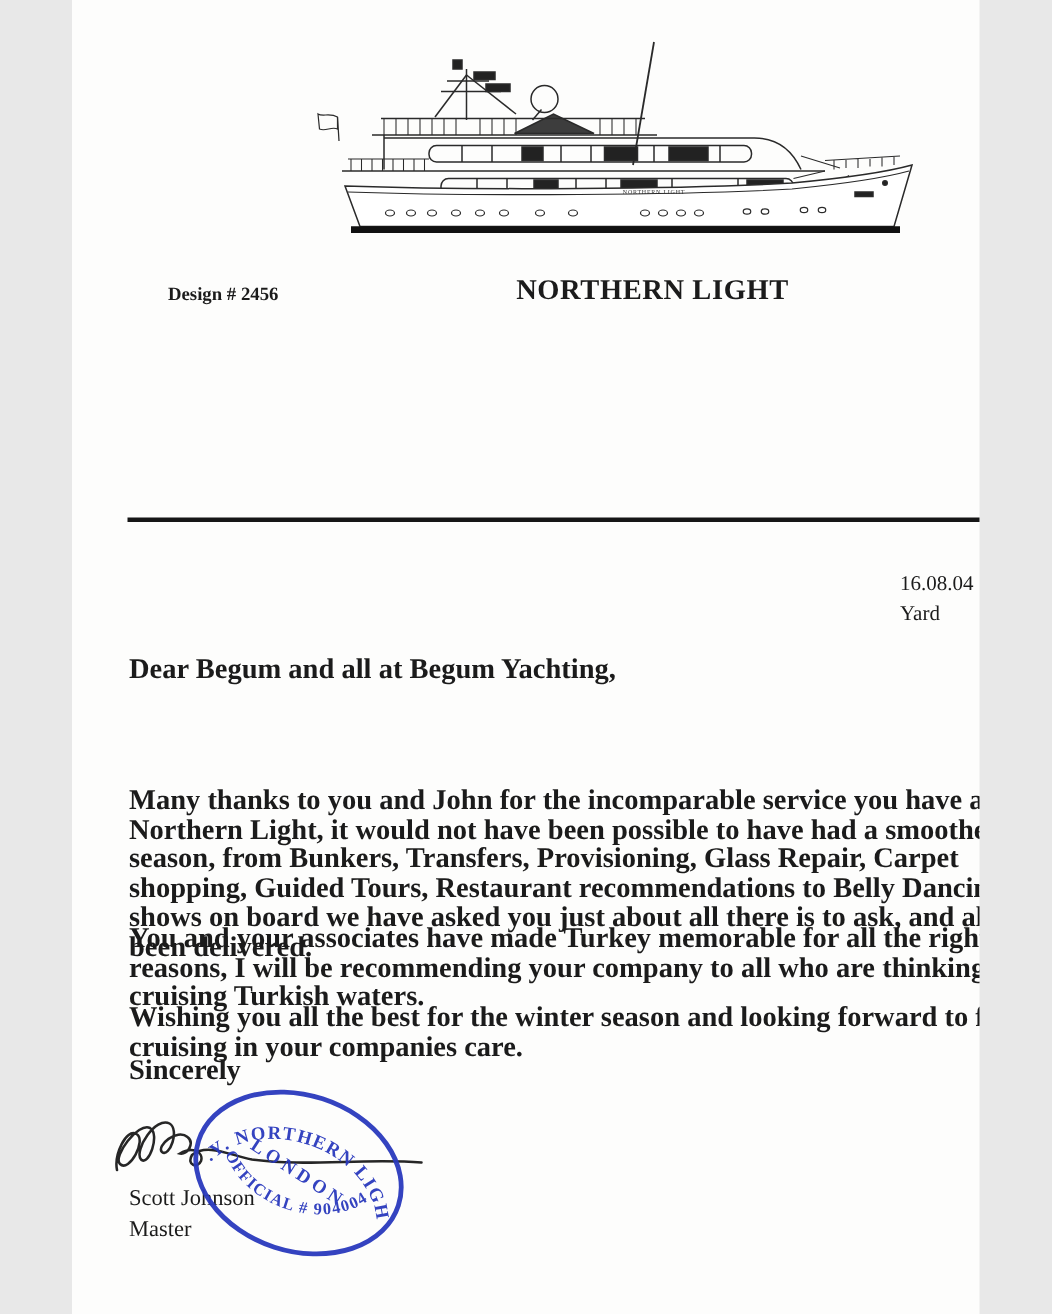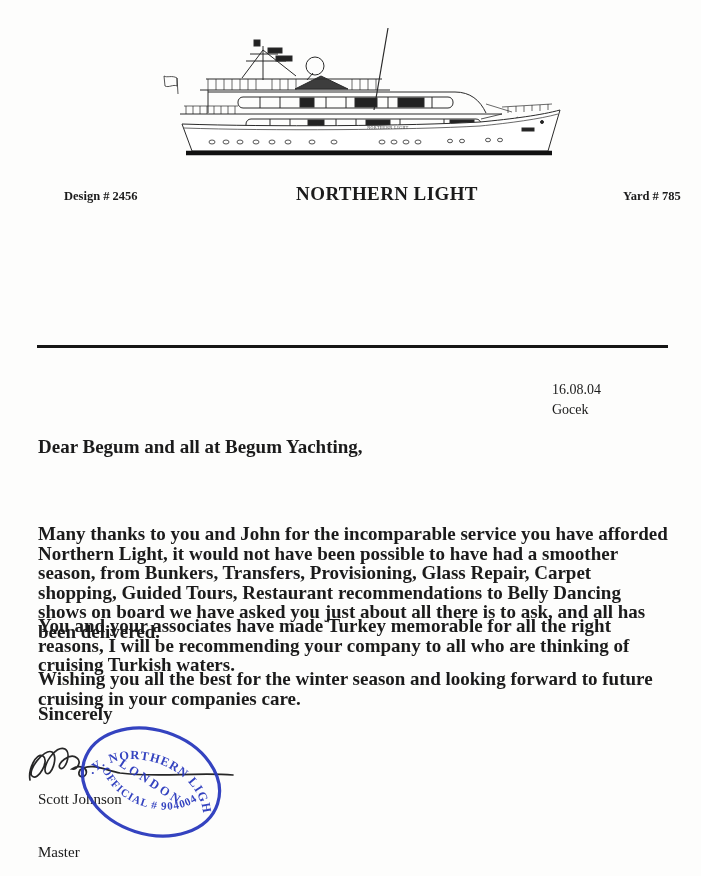--- a/index.html
+++ b/index.html
@@ -1,17 +1,17 @@
 <!DOCTYPE html>
 <html><head>
 <meta charset="utf-8">
 <style>
   html,body{margin:0;padding:0;background:#e8e8e8;}
   .page{
-    position:relative;width:701px;height:876px;margin:0 auto;
+    position:relative;width:605px;height:876px;margin:0 auto;
     background:#fdfdfc;overflow:hidden;
     font-family:"Liberation Serif","DejaVu Serif",serif;color:#1b1b1b;
   }
   .abs{position:absolute;}
   .hdr-small{font-size:12.5px;font-weight:700;white-space:nowrap;}
   .hdr-title{font-size:19px;font-weight:700;letter-spacing:.4px;text-align:center;white-space:nowrap;}
   .rule{background:#161616;height:3px;}
   .body-text{font-size:19px;line-height:19.6px;font-weight:bold;}
   .date-block{font-size:14px;line-height:19.5px;}
   .para{width:636px;}
@@ -109,42 +109,42 @@
   </svg>
 
   <div class="abs hdr-small" style="left:64px;top:189px;">Design # 2456</div>
   <div class="abs hdr-title" style="left:280px;top:183px;width:214px;">NORTHERN LIGHT</div>
   <div class="abs hdr-small" style="left:588px;top:189px;margin-left:35px;">Yard # 785</div>
 
   <div class="abs rule" style="left:37px;top:345px;width:631px;"></div>
 
   <div class="abs date-block" style="left:552px;top:380px;">
     <div>16.08.04</div>
-    <div>Gocek</div>
+    <div>Yard</div>
   </div>
 
   <div class="abs body-text" style="left:38px;top:437px;width:640px;">Dear Begum and all at Begum Yachting,</div>
 
 
   <div class="abs body-text para" style="left:38px;top:524px;">Many thanks to you and John for the incomparable service you have afforded Northern Light, it would not have been possible to have had a smoother season, from Bunkers, Transfers, Provisioning, Glass Repair, Carpet shopping, Guided Tours, Restaurant recommendations to Belly Dancing shows on board we have asked you just about all there is to ask, and all has been delivered.</div>
 
   <div class="abs body-text para" style="left:38px;top:669px;">Wishing you all the best for the winter season and looking forward to future cruising in your companies care.</div>
 
   <div class="abs body-text para" style="left:38px;top:616px;">You and your associates have made Turkey memorable for all the right reasons, I will be recommending your company to all who are thinking of cruising Turkish waters.</div>
 
   <div class="abs body-text" style="left:38px;top:704px;">Sincerely</div>
 
   <svg class="abs" style="left:20px;top:736px;" width="230" height="60" viewBox="0 0 230 60">
     <path d="M 10,44 C 8,34 16,16 23,20 C 30,24 18,46 12,40 C 7,35 24,12 32,16 C 39,20 31,42 26,37
              C 21,31 36,8 45,13 C 52,17 45,36 40,32 C 36,28 50,16 57,22 C 62,26 57,34 52,33
              C 60,28 68,32 66,38 C 64,43 56,41 60,34 C 70,26 85,34 100,37 C 135,42 175,36 213,39" fill="none" stroke="#262626" stroke-width="1.7" stroke-linecap="round"></path>
   </svg>
 
   <div class="abs sig-name" style="left:38px;top:789px;">Scott Johnson</div>
-  <div class="abs sig-name" style="left:38px;top:810px;margin-top:32px;">Master</div>
+  <div class="abs sig-name" style="left:38px;top:810px;">Master</div>
 
   <svg class="abs stamp-svg" style="left:41px;top:672px;" width="220" height="220" viewBox="0 0 220 220">
     <g transform="translate(110,110) rotate(18)" fill="none" stroke="#2a3abd">
       <ellipse rx="70" ry="52" stroke-width="3.2"></ellipse>
       <path id="stampTopArc" d="M -60 16 A 62 48 0 0 1 60 16" stroke="none"></path>
       <path id="stampBottomArc" d="M -56 -8 A 58 45 0 0 0 56 -8" stroke="none"></path>
       <text font-size="12.5" font-weight="bold" fill="#2a3abd" stroke="none" letter-spacing="1">
         <textPath href="#stampTopArc" startOffset="50%" text-anchor="middle">M.Y. NORTHERN LIGHT</textPath>
       </text>
       <text x="0" y="4" transform="rotate(15)" font-size="12.5" font-weight="bold" fill="#2a3abd" stroke="none" letter-spacing="3" text-anchor="middle">LONDON</text>

